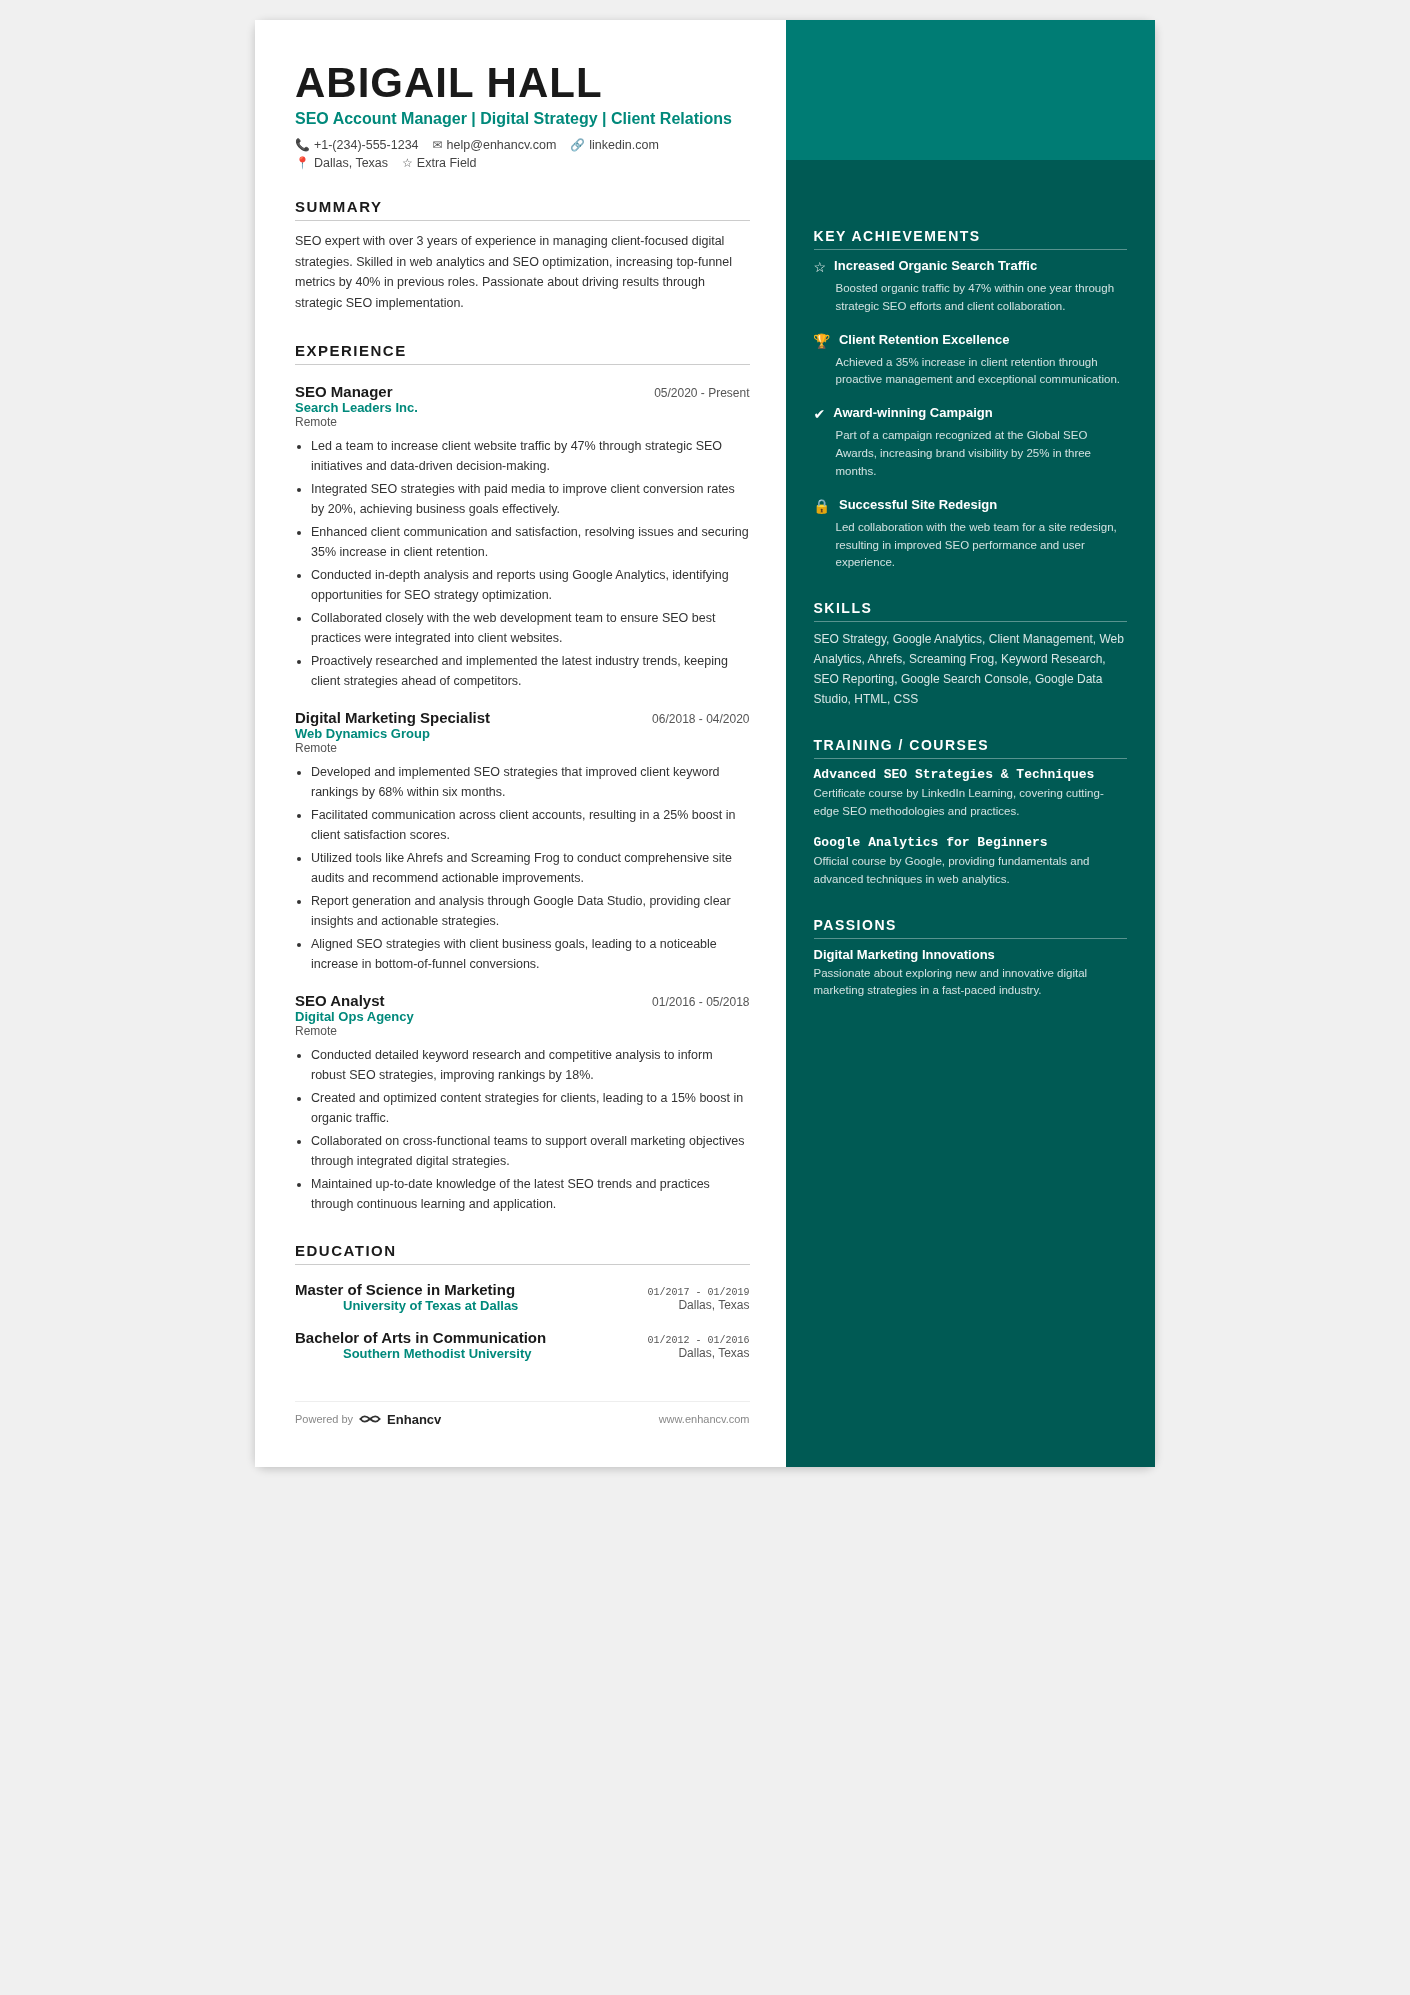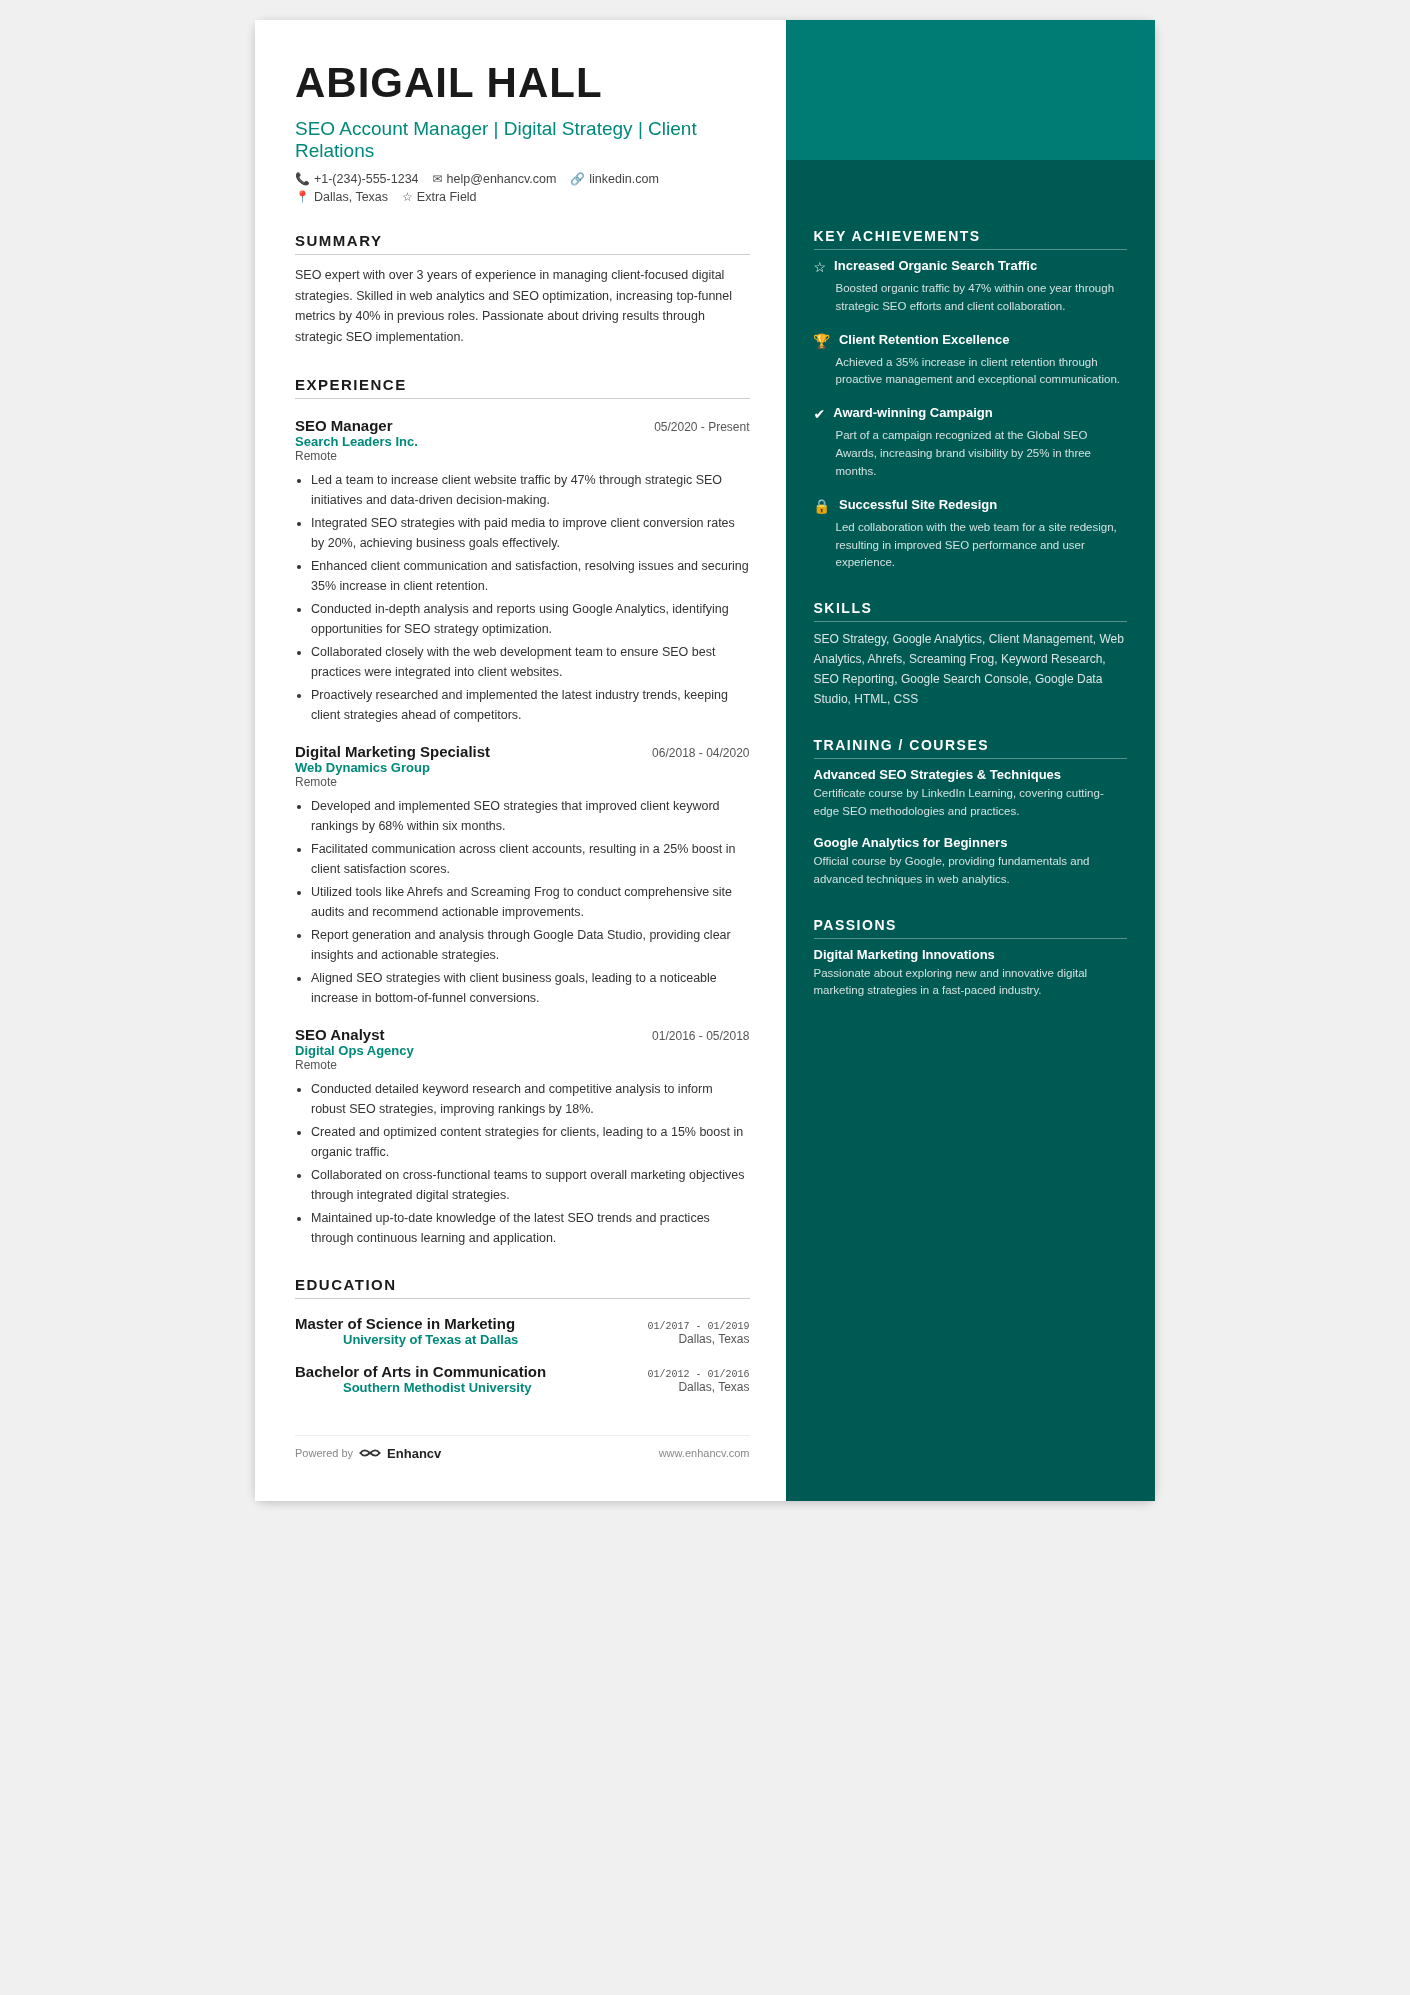--- a/index.html
+++ b/index.html
@@ -29,23 +29,23 @@
     .header-name {
       font-size: 42px;
       font-weight: 900;
       color: #1a1a1a;
       letter-spacing: 1px;
       font-family: 'Arial Black', sans-serif;
       line-height: 1.1;
     }
     .header-title {
       color: #00897b;
-      font-size: 19px;
-      font-weight: 400;
-      margin-top: 12px;
+      font-size: 16px;
+      font-weight: 700;
+      margin-top: 4px;
       margin-bottom: 10px;
       font-family: Arial, sans-serif;
     }
     .contact-row {
       display: flex;
       flex-wrap: wrap;
       gap: 14px;
       font-size: 12.5px;
       color: #444;
       margin-bottom: 4px;
@@ -266,21 +266,21 @@
       margin-top: 8px;
     }
     
     .training-item {
       margin-bottom: 14px;
     }
     .training-title {
       font-size: 13px;
       font-weight: 700;
       color: #fff;
-      font-family: Liberation Sans, sans-serif;
+      font-family: Liberation Mono, monospace;
       margin-bottom: 3px;
     }
     .training-desc {
       font-size: 11.5px;
       color: rgba(255,255,255,0.82);
       line-height: 1.55;
       font-family: Arial, sans-serif;
     }
     
     .passion-item {

